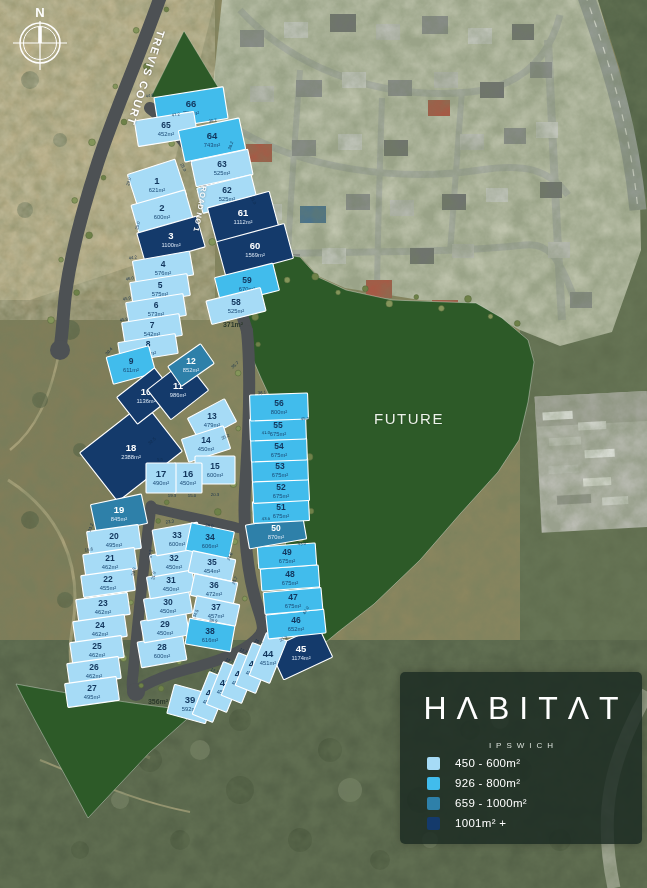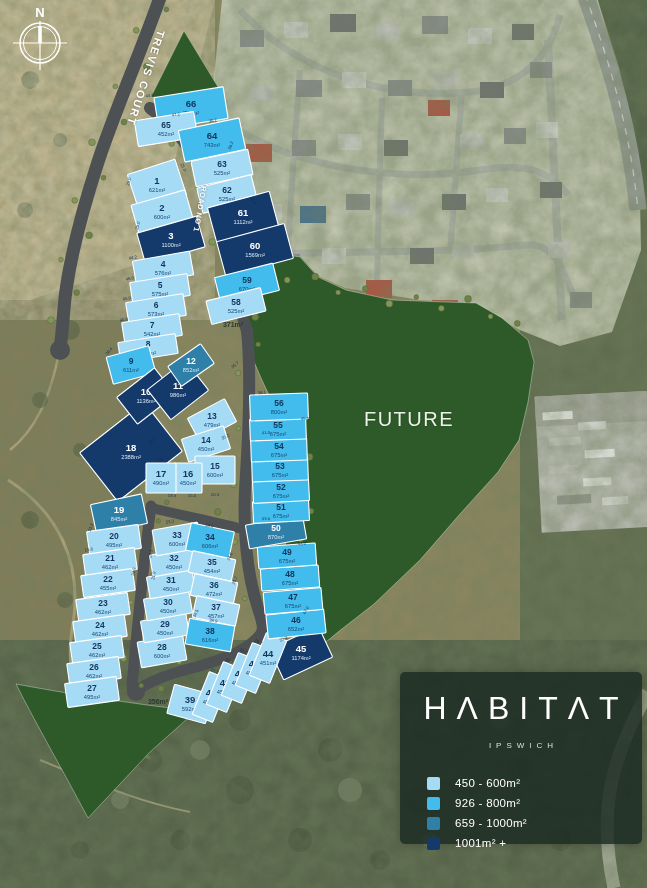--- a/index.html
+++ b/index.html
@@ -6,26 +6,26 @@
   #stage{position:relative;width:647px;height:888px;overflow:hidden;font-family:"Liberation Sans",sans-serif;background:#7b7b5e;}
   #stage svg{position:absolute;left:0;top:0;}
   svg text{font-family:"Liberation Sans",sans-serif;}
   .ovl{position:absolute;transform:translate(-50%,-50%);white-space:nowrap;}
   .road-label{color:#ffffff;font-weight:700;text-shadow:0 0 2px rgba(0,0,0,.45);}
   #trevis-label{left:146px;top:78px;font-size:11px;letter-spacing:1.5px;transform:translate(-50%,-50%) rotate(108deg);}
   #road1-label{left:200px;top:209px;font-size:7.5px;letter-spacing:.5px;transform:translate(-50%,-50%) rotate(100deg);font-weight:600;}
   .green-area-label{color:#2c3a2c;font-size:7px;font-weight:600;}
   #label-371{left:233px;top:324px;}
   #label-356{left:158px;top:701px;}
-  #future-dev{left:409px;top:419px;text-align:left;color:#edf3ea;font-size:20px;letter-spacing:1.5px;font-weight:400;line-height:22px;text-shadow:0 0 2px rgba(0,0,0,.25);}
+  #future-dev{left:409px;top:419px;text-align:left;color:#edf3ea;font-size:15px;letter-spacing:1.5px;font-weight:400;line-height:22px;text-shadow:0 0 2px rgba(0,0,0,.25);}
   #compass{left:332px;top:543px;position:absolute;}
   #legend-panel{position:absolute;left:400px;top:672px;width:242px;height:172px;background:rgba(27,43,34,.84);border-radius:5px;box-shadow:0 0 10px rgba(0,0,0,.25);}
   #brand-logo{margin-top:22px;text-align:center;color:#ffffff;font-size:32px;font-weight:300;letter-spacing:10px;text-indent:10px;line-height:28px;}
   #brand-sub{margin-top:19px;text-align:center;color:#d9e0d9;font-size:8px;letter-spacing:5px;text-indent:5px;}
-  #legend-rows{margin:26px 0 0 27px;}
+  #legend-rows{margin:6px 0 0 27px;}
   .lg-row{display:flex;align-items:center;margin-bottom:6px;height:14px;}
   .lg-swatch{width:13px;height:13px;border-radius:2px;margin-right:15px;flex:0 0 auto;}
   .lg-label{color:#ffffff;font-size:11.5px;letter-spacing:.3px;}
 </style>
 </head>
 <body>
 
 <div id="stage">
 
   <svg id="map-svg" width="647" height="888" viewBox="0 0 647 888">

